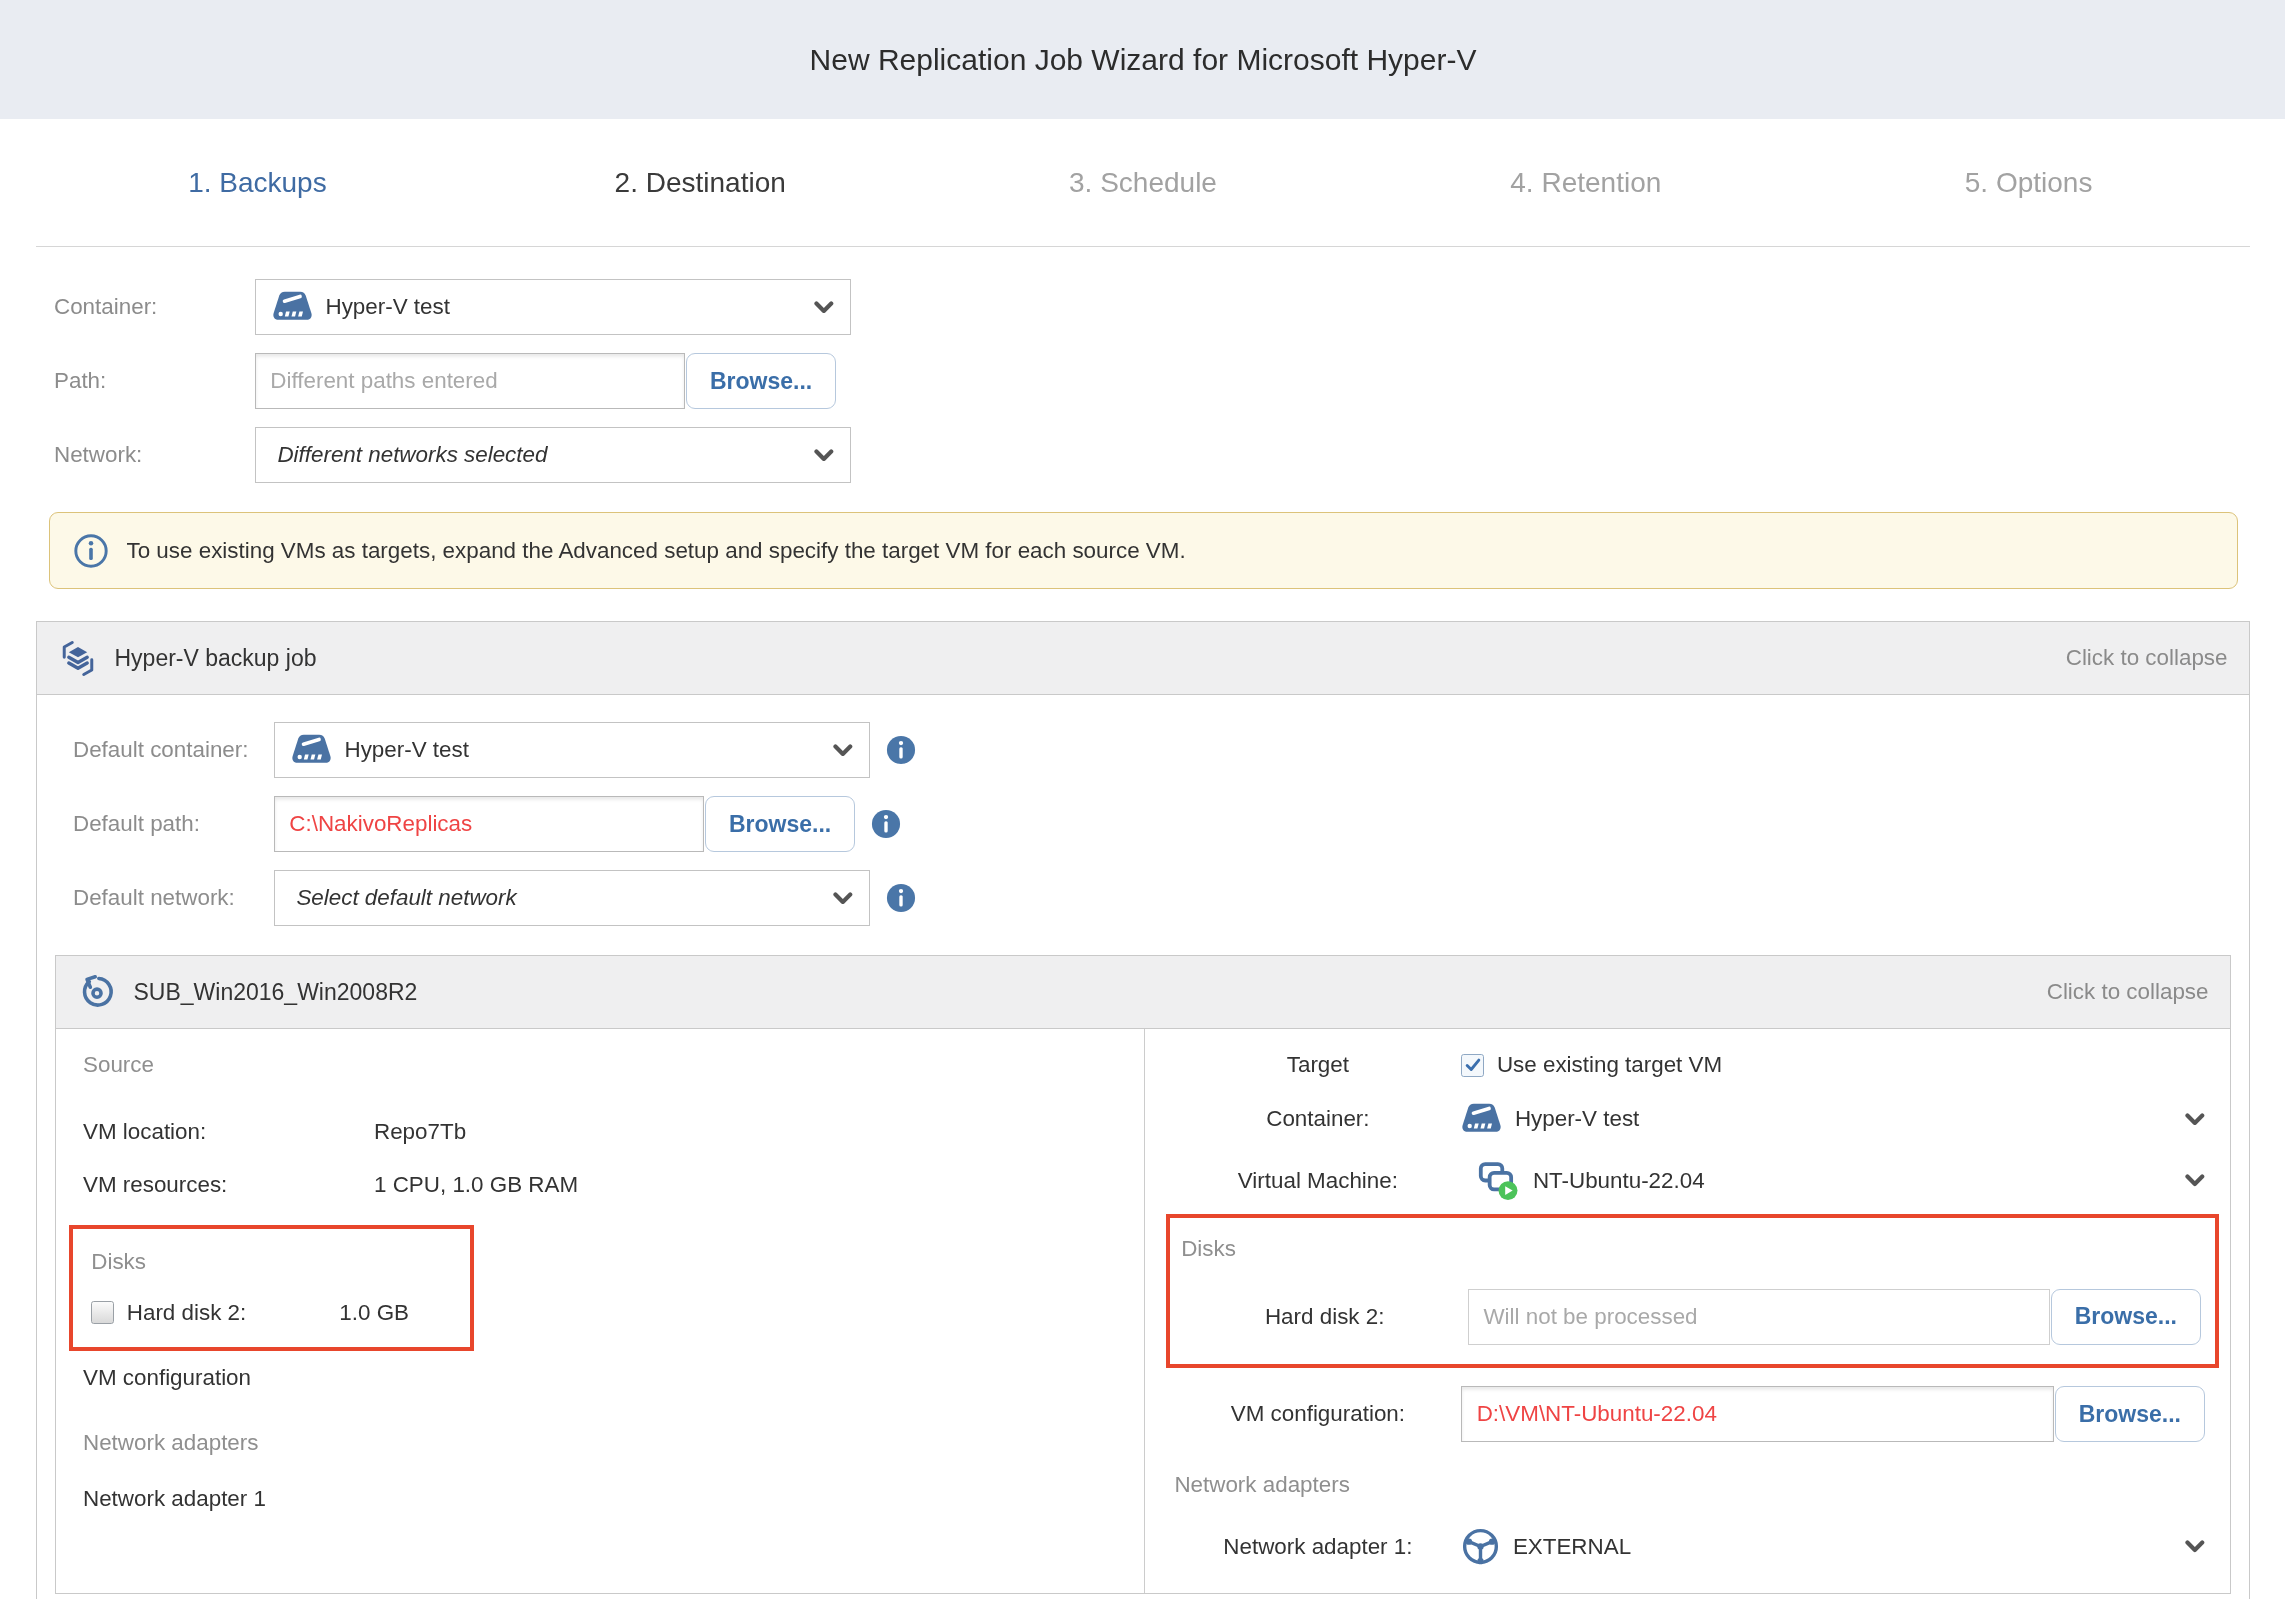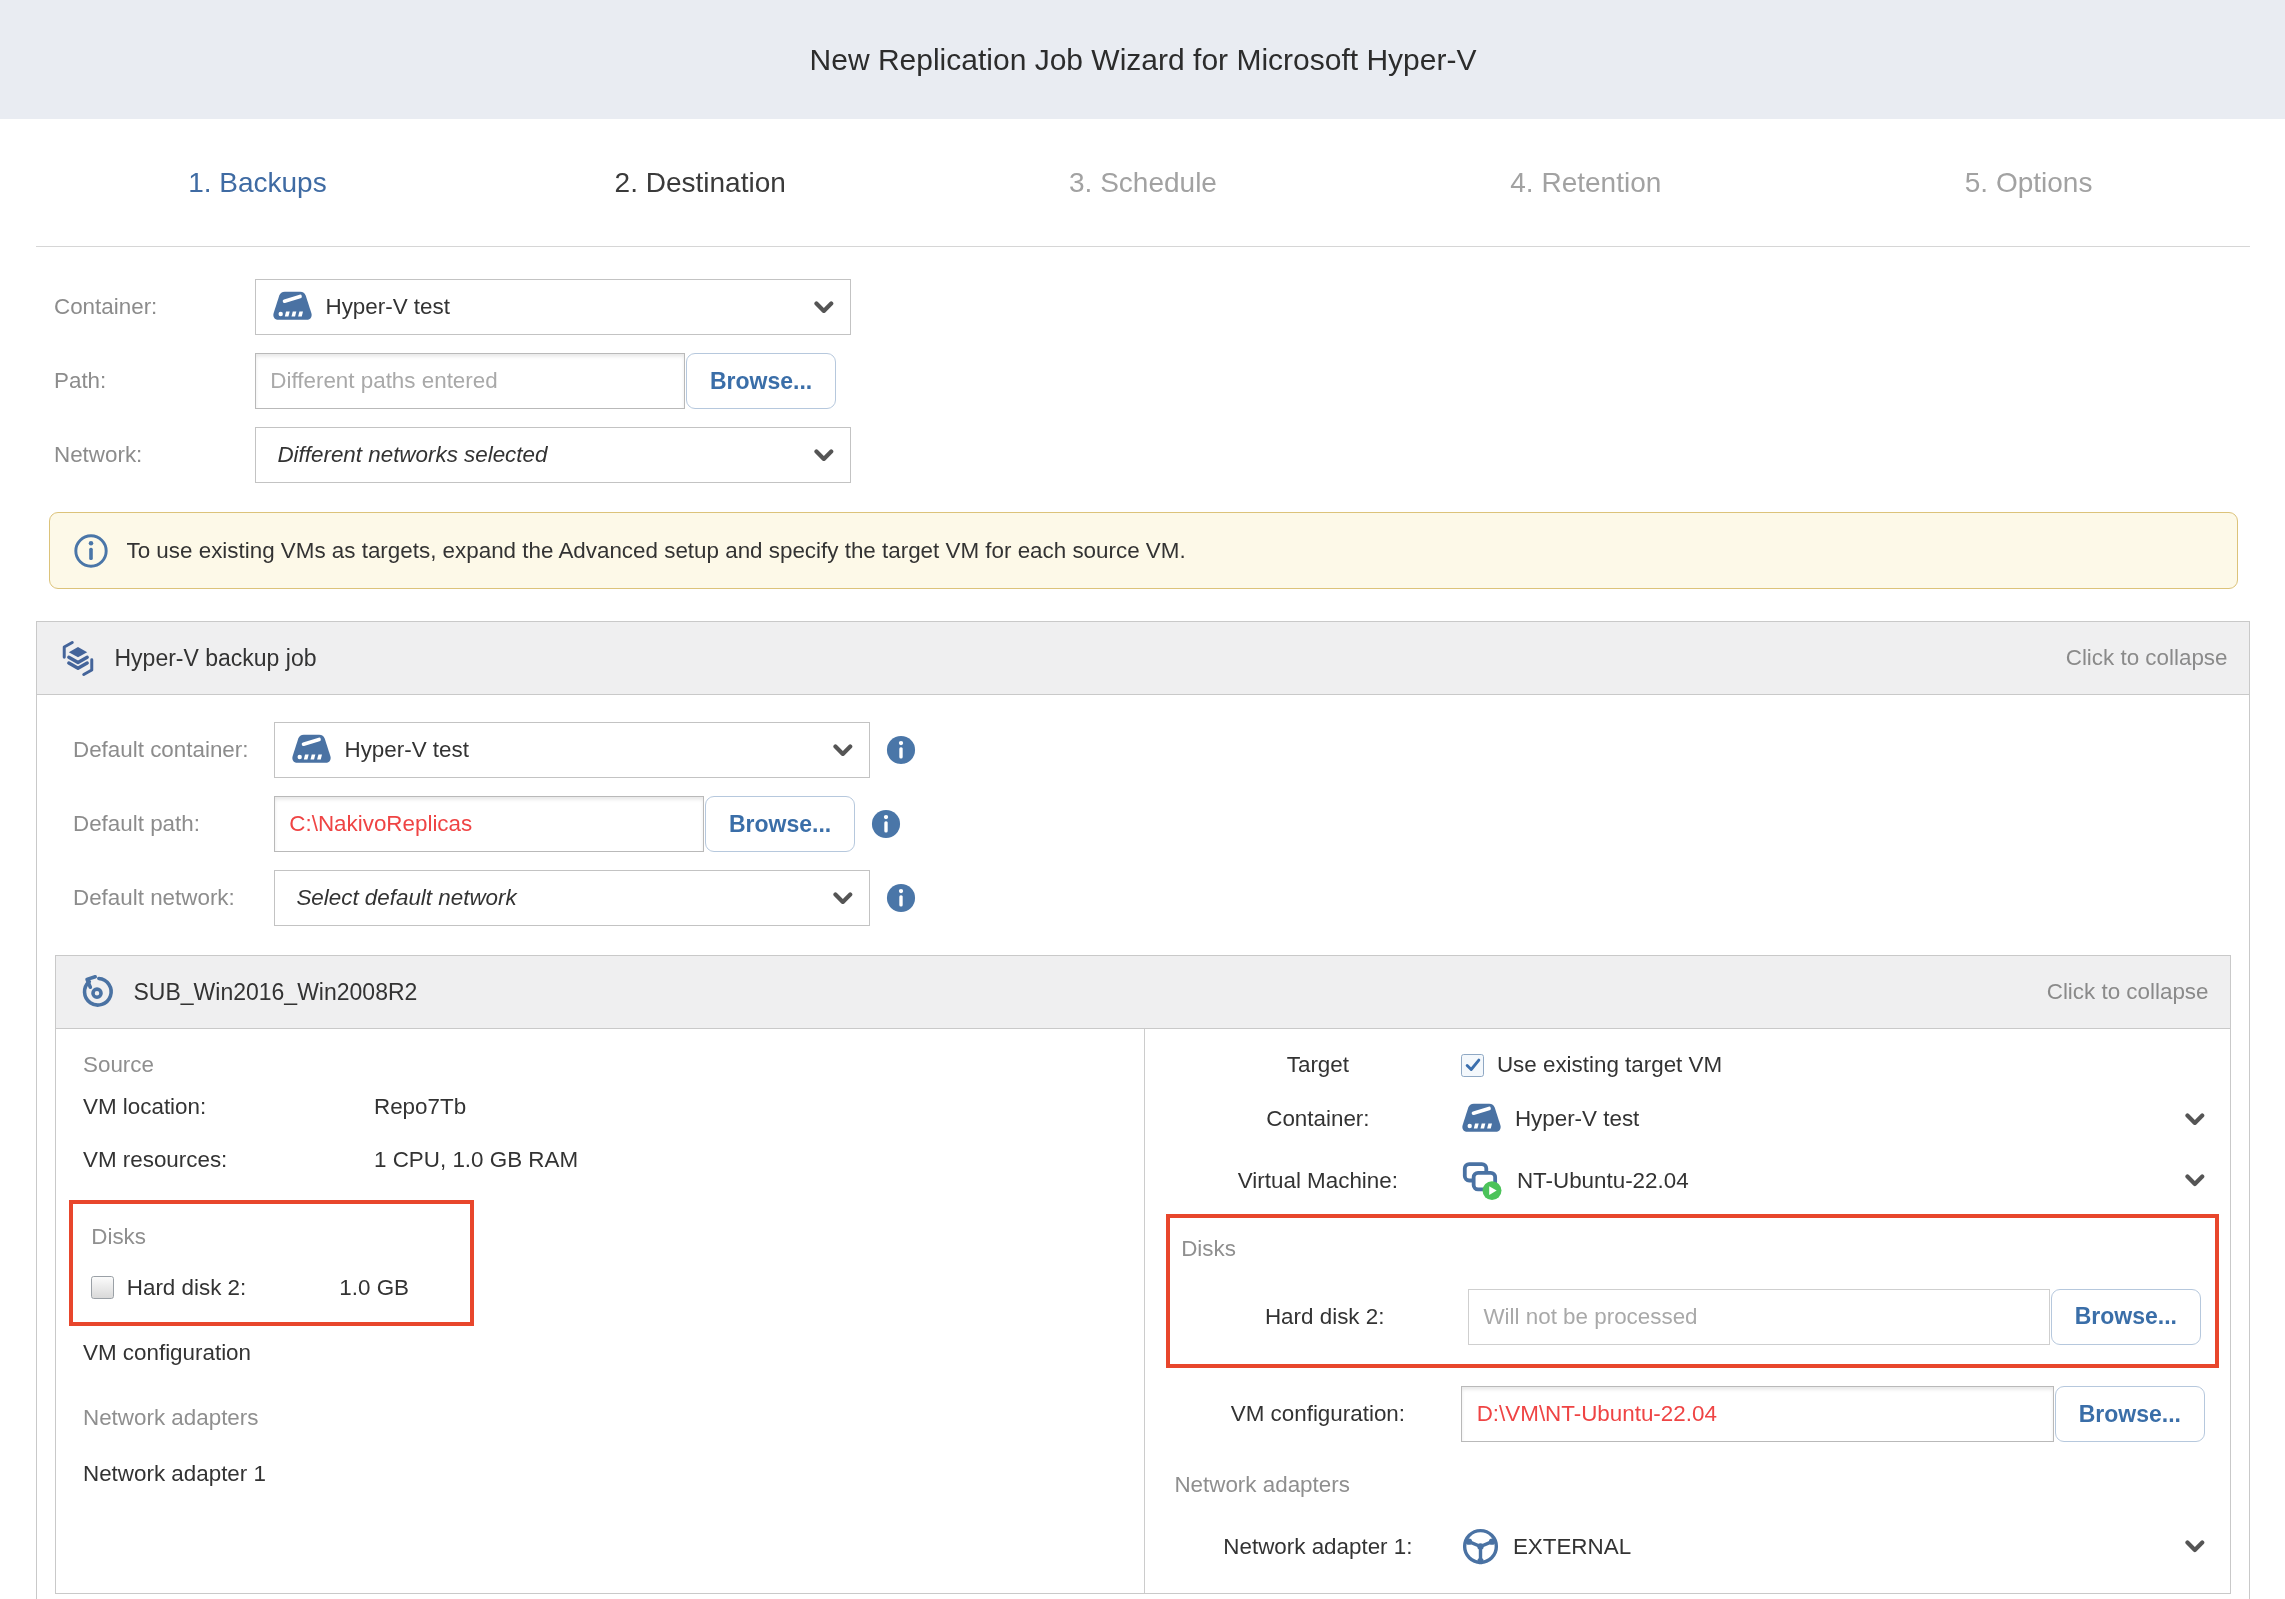--- a/index.html
+++ b/index.html
@@ -72,21 +72,21 @@
 
   .subpanel { border:0.9px solid #c9c9c9; margin-top:29px; }
   .cols { display:flex; align-items:stretch; }
   .col-l { width:1089px; flex:none; border-right:0.9px solid #ccc; padding:23px 0 27px; }
   .col-r { flex:1; padding:23px 0 27px 16px; }
 
   .ghead { color:#8f8f8f; }
   .lrow { display:flex; margin:0 0 27px; padding-left:27px; }
   .lrow .llabel { width:291px; flex:none; color:#333; }
   .lrow .lvalue { color:#333; }
-  .sect { padding-left:27px; margin-bottom:16px; }
+  .sect { padding-left:27px; margin-bottom:41px; }
 
   .redbox-l {
     border:4.5px solid #e8462c; margin-left:13.4px; width:405px;
     padding:19.7px 0 21.5px 13.4px; margin-bottom:14.3px;
   }
   .redbox-l .sect { padding-left:4.5px; margin-bottom:25px; }
   .redbox-l .lrow { padding-left:4.5px; margin-bottom:0; }
   .redbox-l .llabel { width:248px; display:flex; align-items:center; gap:12.5px; }
 
   .rrow { display:flex; align-items:center; margin:0 0 23px; padding-left:13.4px; }
@@ -345,21 +345,21 @@
                 </span>
                 <span class="icon-gap grow">Hyper-V test</span>
                 <span class="chev">
                   <svg width="19.7" height="12.5" viewBox="0 0 16 10">
                       <path d="M2 2 L8 8 L14 2" stroke="#555" stroke-width="3.4" fill="none" stroke-linecap="round" stroke-linejoin="round"></path>
                     </svg>
                 </span>
               </span>
             </div>
 
-            <div class="rrow" style="margin-bottom:12.5px;">
+            <div class="rrow" style="margin-bottom:12.5px;gap:16px;">
               <span class="rlabel">Virtual Machine:</span>
               <span class="rctrl">
                 <span style="display:flex;">
                   <svg width="43" height="41" viewBox="0 0 34 32">
                       <rect x="3" y="3" width="17" height="13" rx="3.5" fill="#fff" stroke="#4a72a3" stroke-width="3"></rect>
                       <rect x="10" y="10" width="17" height="13" rx="3.5" fill="#fff" stroke="#4a72a3" stroke-width="3"></rect>
                       <circle cx="24.5" cy="24" r="7.5" fill="#4cc35a"></circle>
                       <path d="M22.3 20.5 L28.2 24 L22.3 27.5 Z" fill="#fff"></path>
                     </svg>
                 </span>

